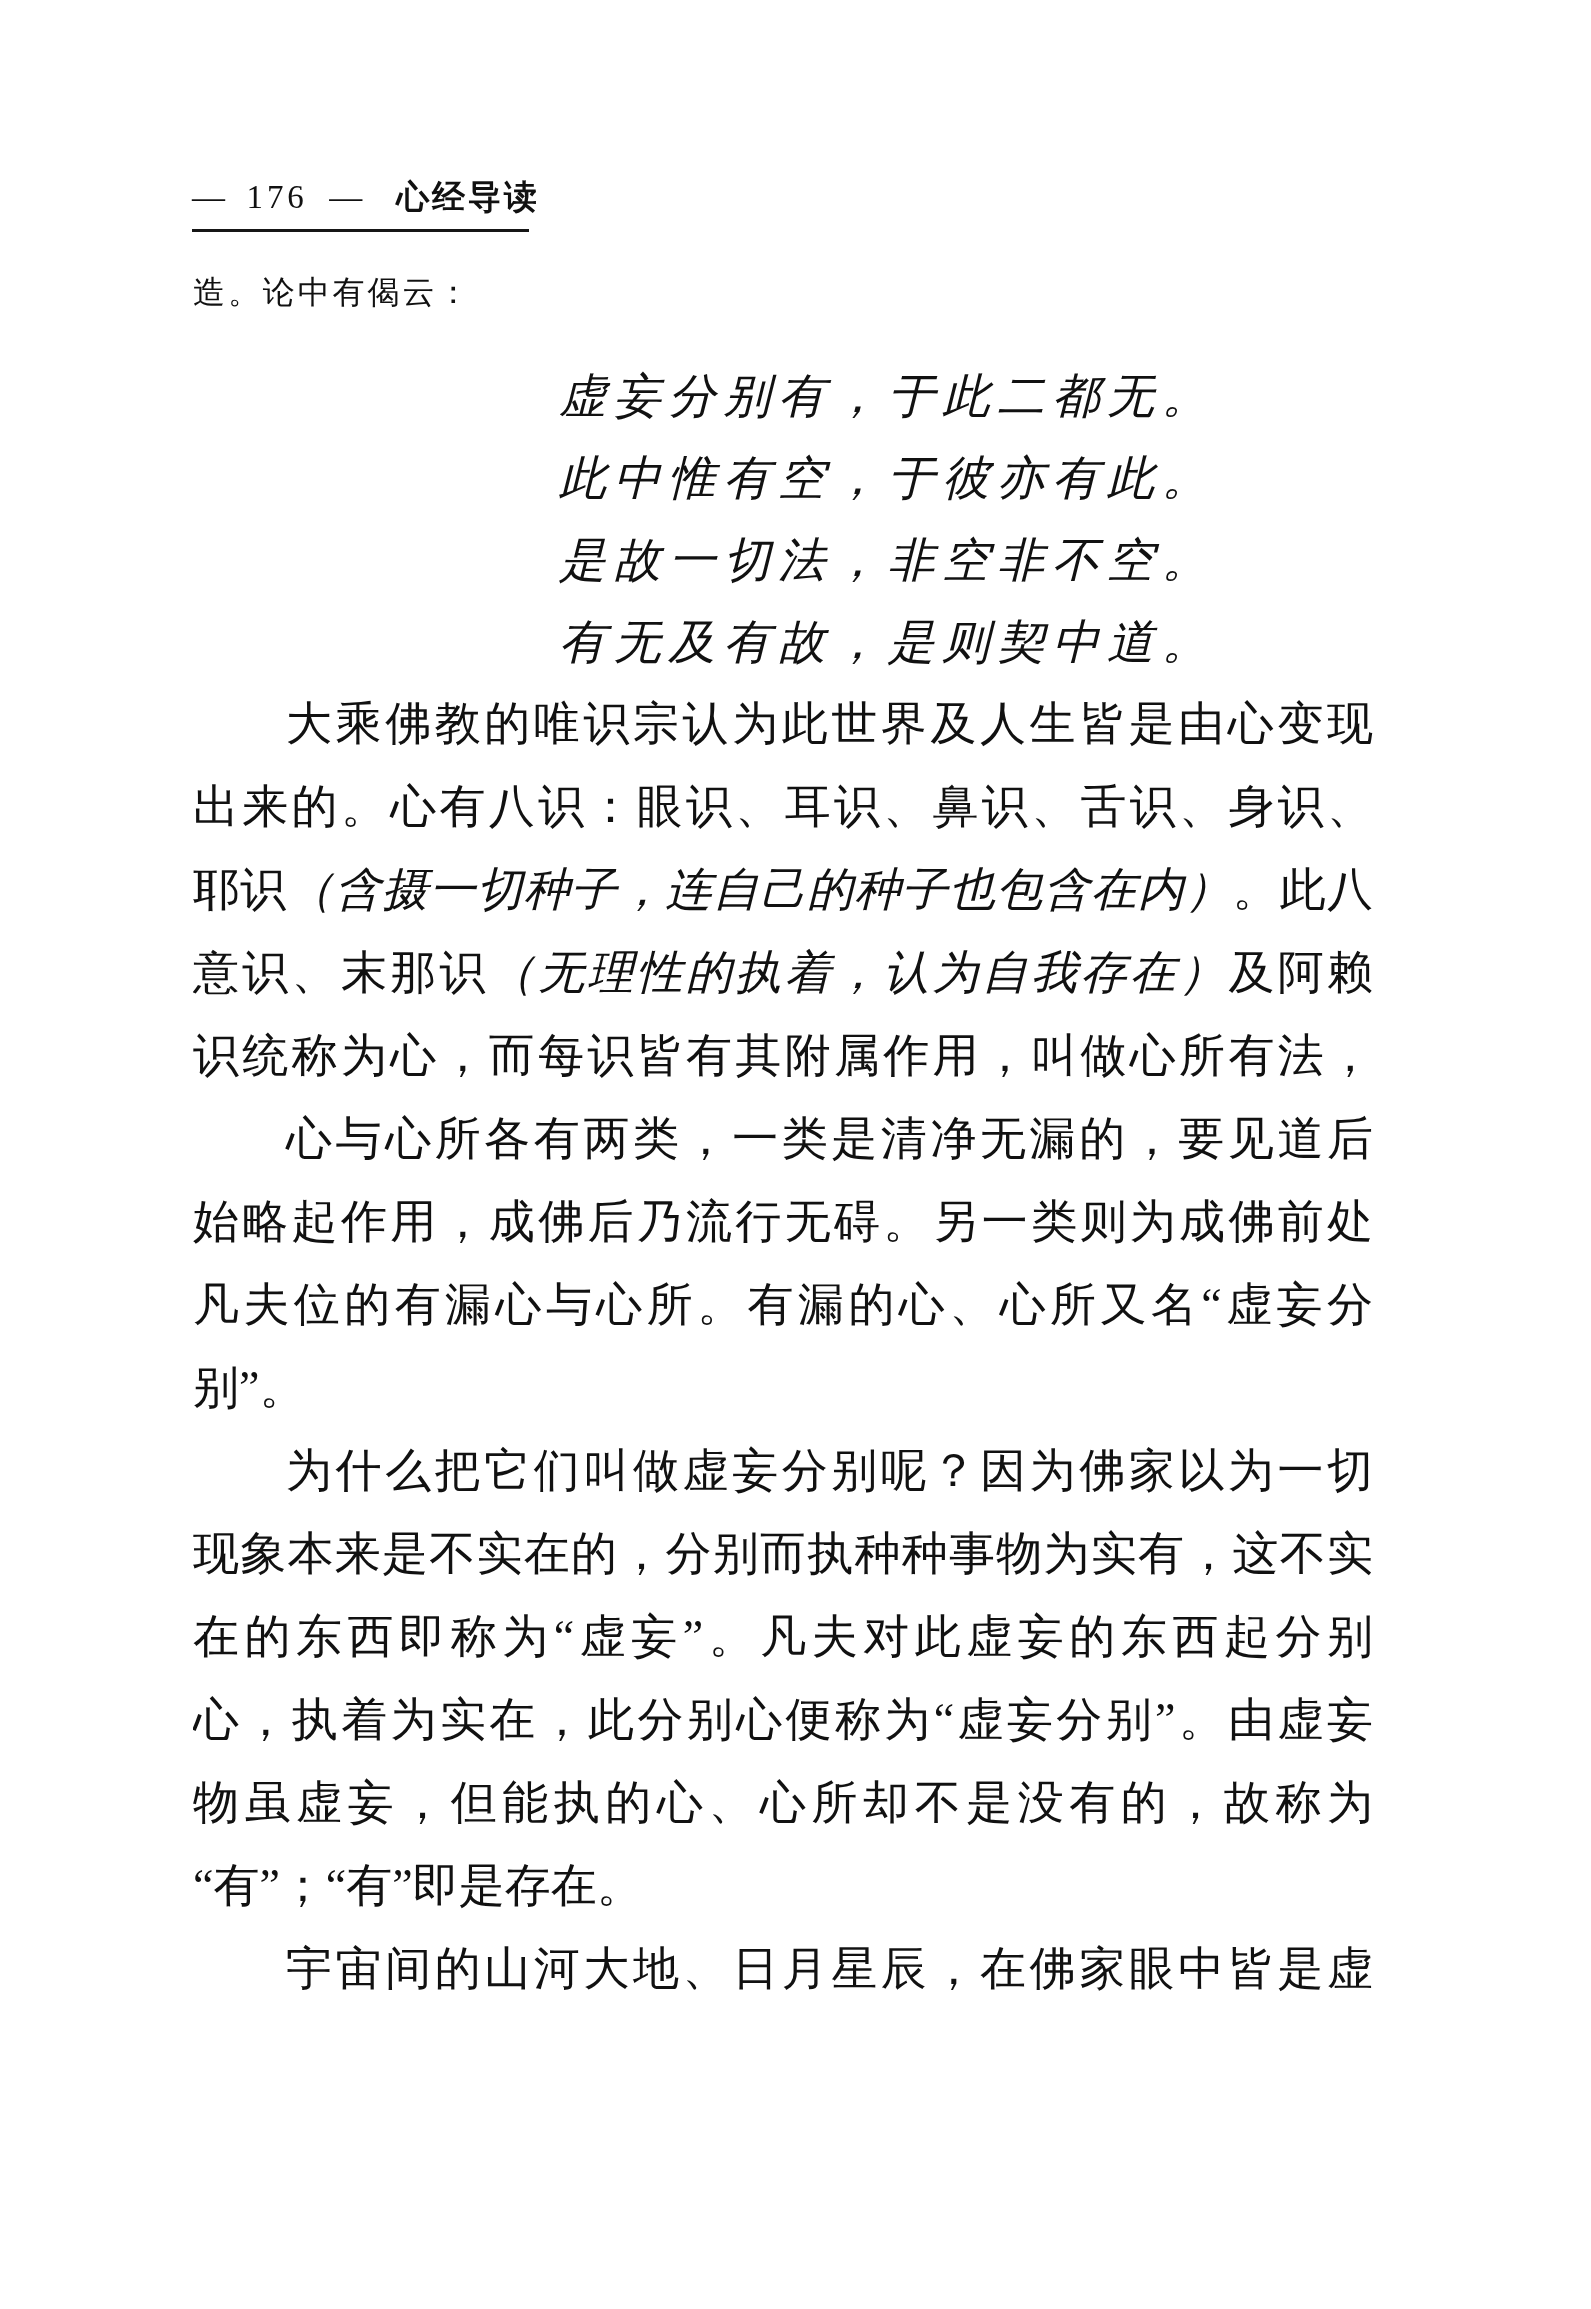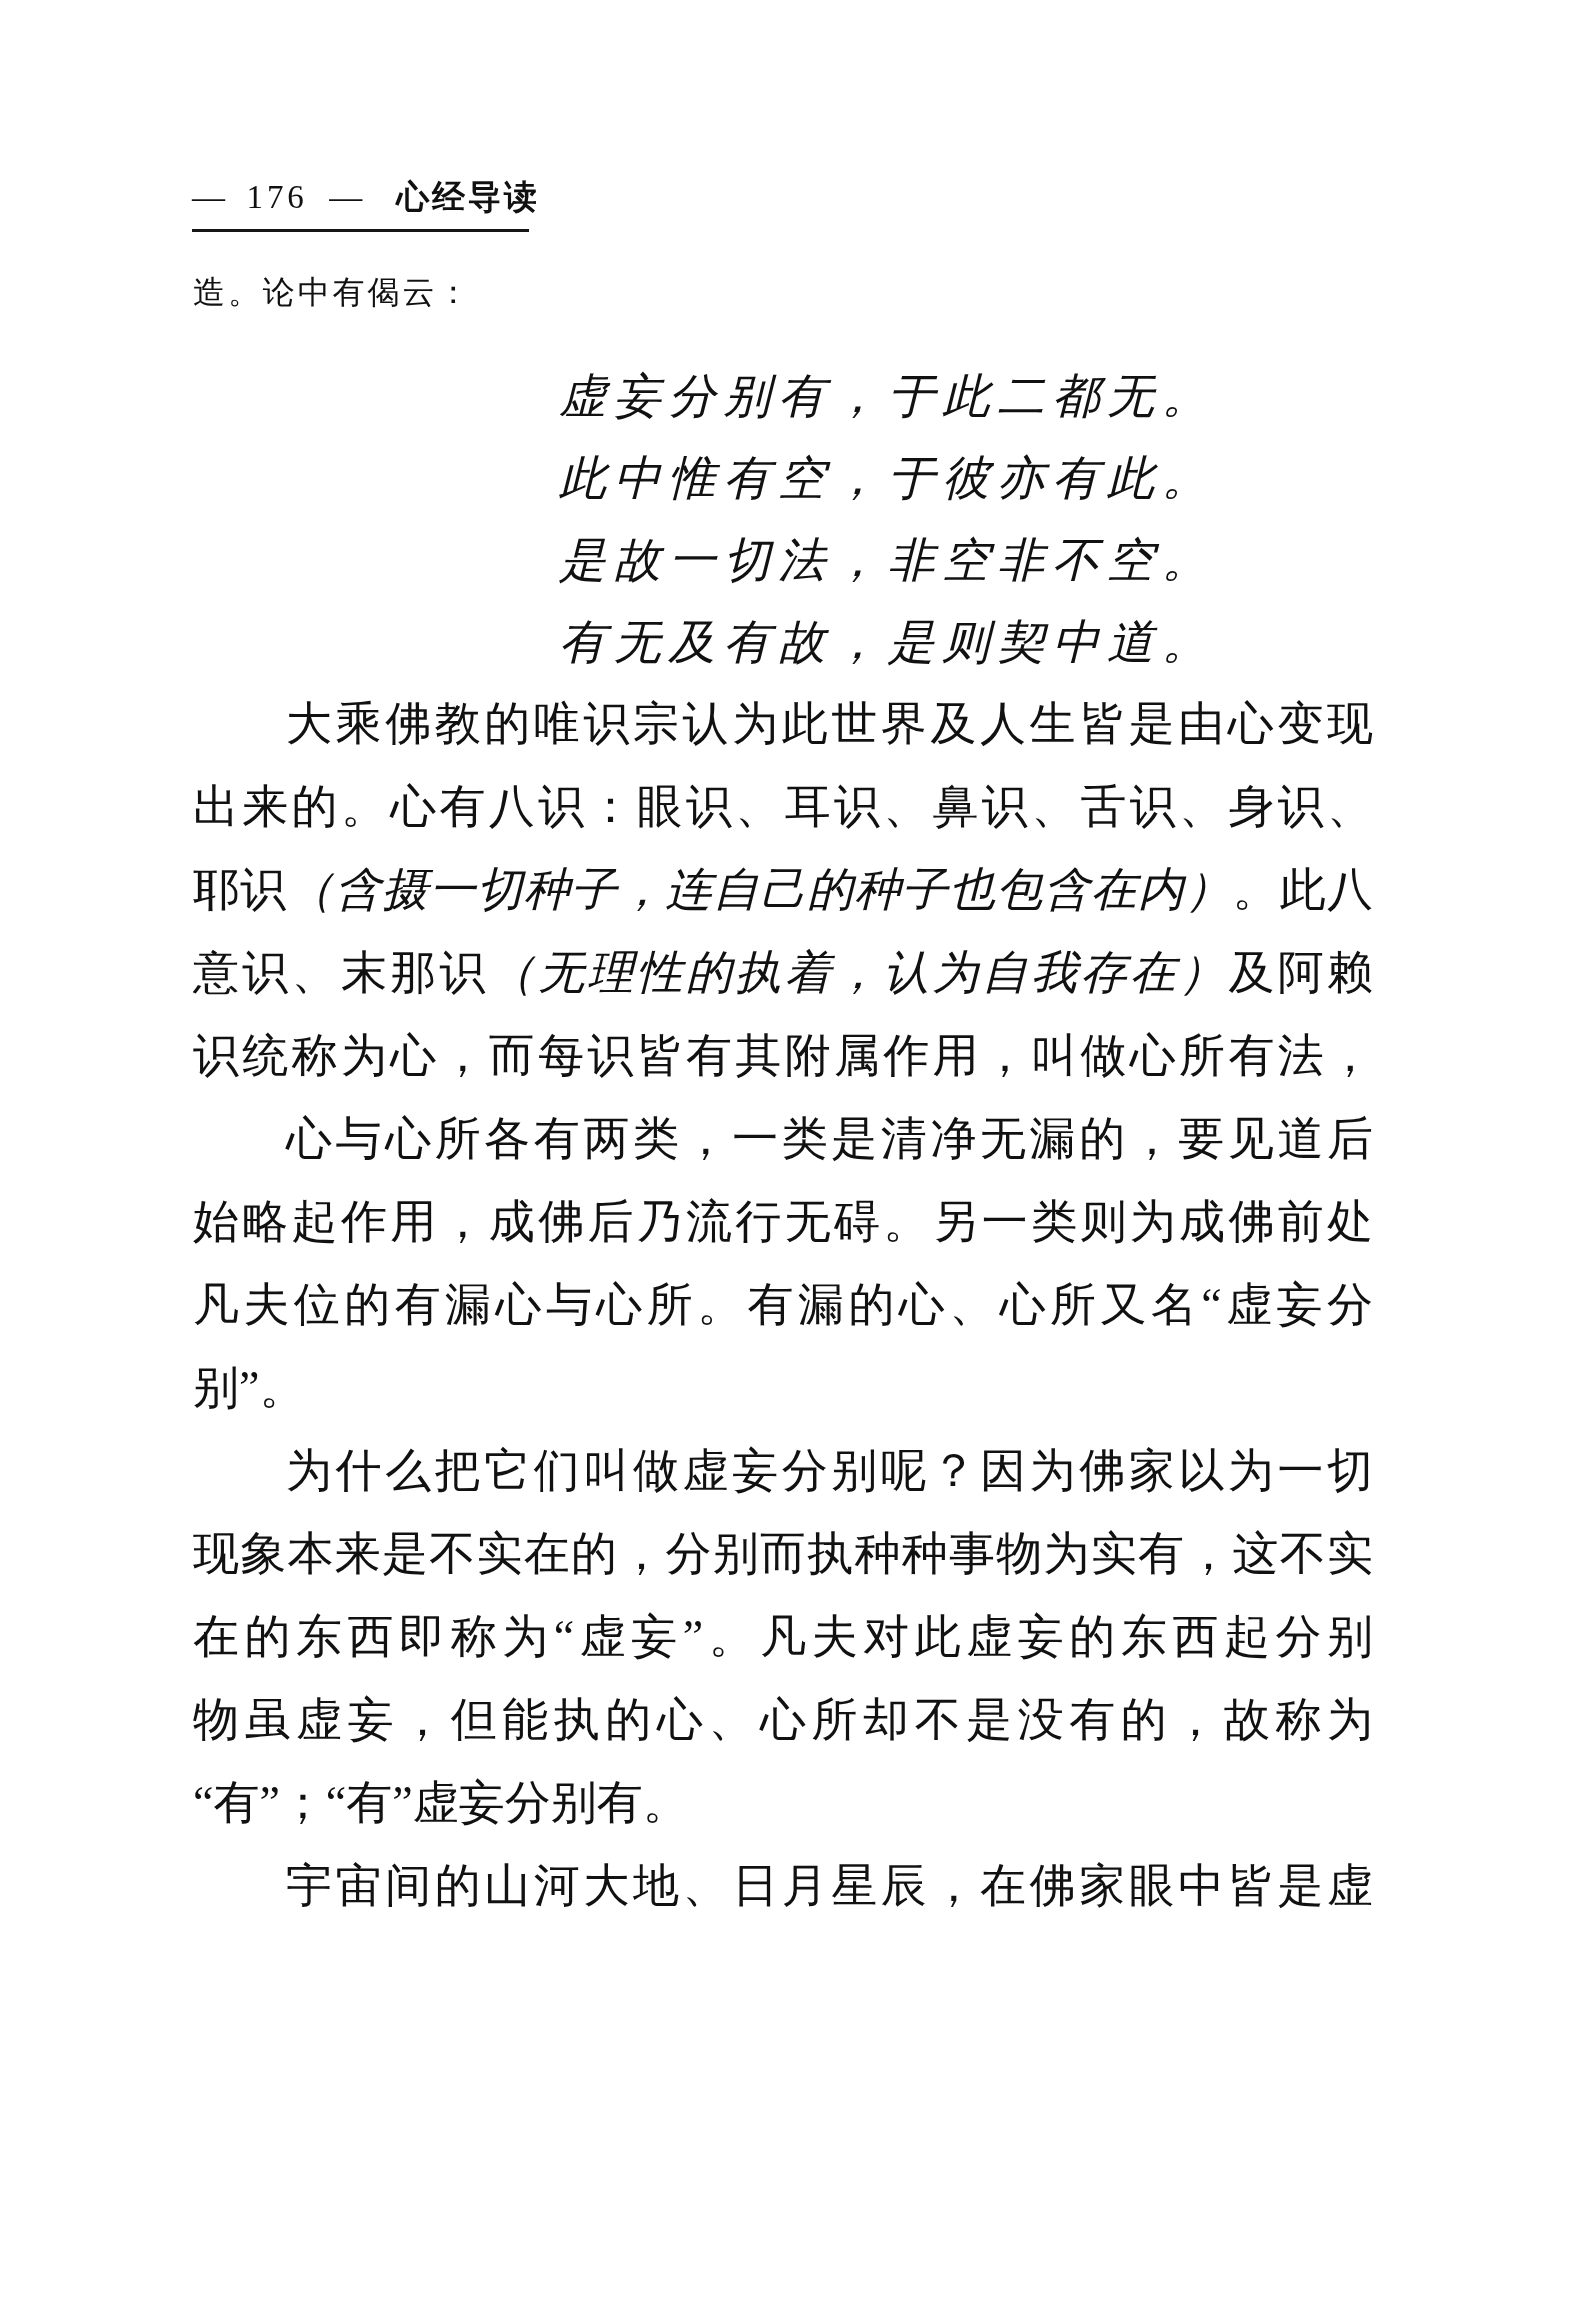--- a/index.html
+++ b/index.html
@@ -115,19 +115,20 @@
     <div class="line j"><span>耶识</span><span class="kai">（含摄一切种子，连自己的种子也包含在内）</span><span>。此八</span></div>
     <div class="line j"><span>意识、末那识</span><span class="kai">（无理性的执着，认为自我存在）</span><span>及阿赖</span></div>
     <div class="line j">识统称为心，而每识皆有其附属作用，叫做心所有法，</div>
     <div class="line j ind">心与心所各有两类，一类是清净无漏的，要见道后</div>
     <div class="line j">始略起作用，成佛后乃流行无碍。另一类则为成佛前处</div>
     <div class="line j">凡夫位的有漏心与心所。有漏的心、心所又名“虚妄分</div>
     <div class="line">别”。</div>
     <div class="line j ind">为什么把它们叫做虚妄分别呢？因为佛家以为一切</div>
     <div class="line j">现象本来是不实在的，分别而执种种事物为实有，这不实</div>
     <div class="line j">在的东西即称为“虚妄”。凡夫对此虚妄的东西起分别</div>
+    <div class="line j">心，执着为实在，此分别心便称为“虚妄分别”。由虚妄</div>
     <div class="line j">物虽虚妄，但能执的心、心所却不是没有的，故称为</div>
-    <div class="line">“有”；“有”虚妄分别有。</div>
+    <div class="line">“有”；“有”即是存在。</div>
     <div class="line j ind">宇宙间的山河大地、日月星辰，在佛家眼中皆是虚</div>
   </div>
 
 </div>
 
 
 </body></html>

